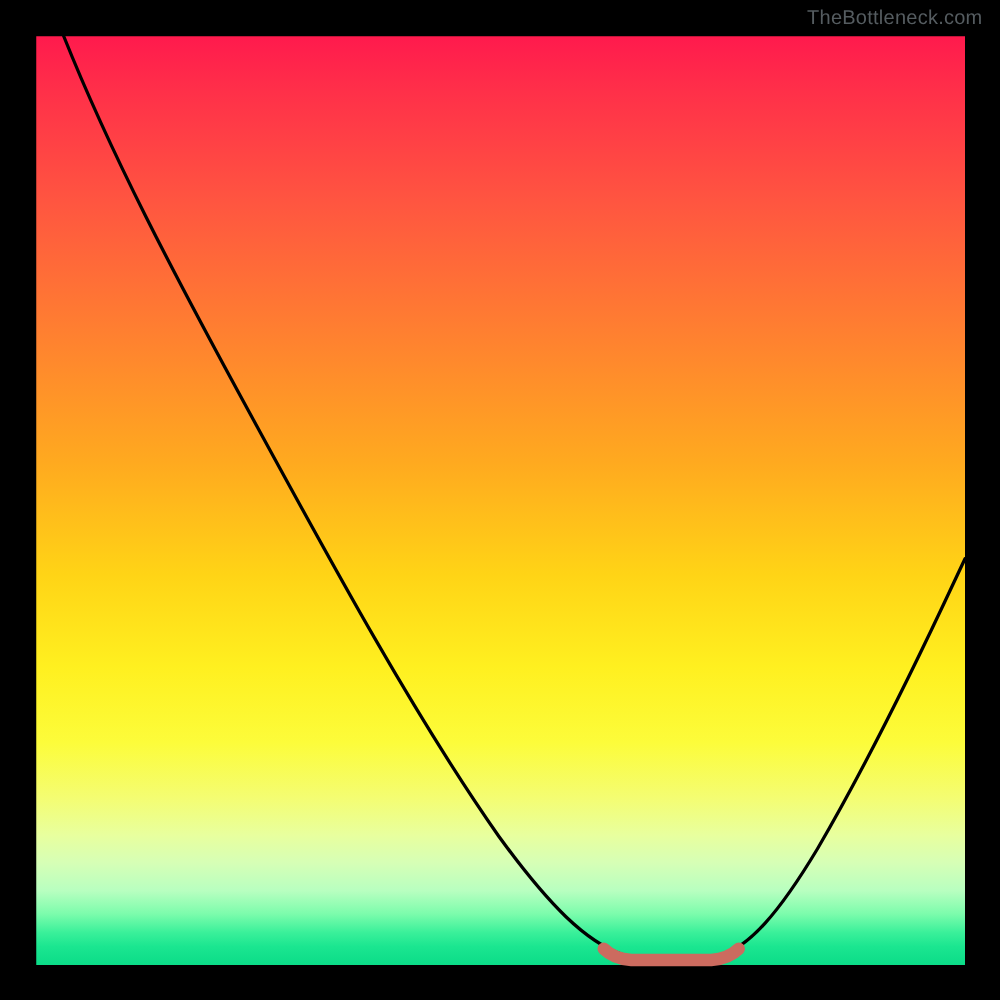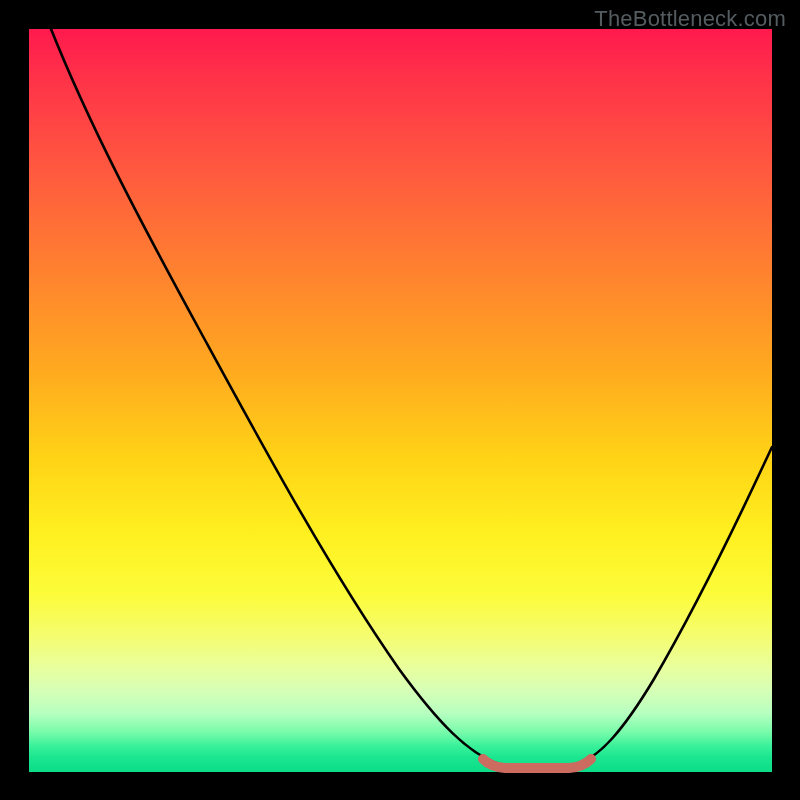--- a/index.html
+++ b/index.html
@@ -42,21 +42,21 @@
       #3af09a 96.5%,
       #1be690 98%,
       #0bdc88 100%
     );
   }
   .watermark {
     position: absolute;
     top: 6px;
     right: 14px;
     color: #555c60;
-    font-size: 22px;
+    font-size: 16px;
     letter-spacing: 0.2px;
     font-weight: 500;
     user-select: none;
   }
   svg.curve {
     position: absolute;
     left: 0;
     top: 0;
     width: 743px;
     height: 743px;

